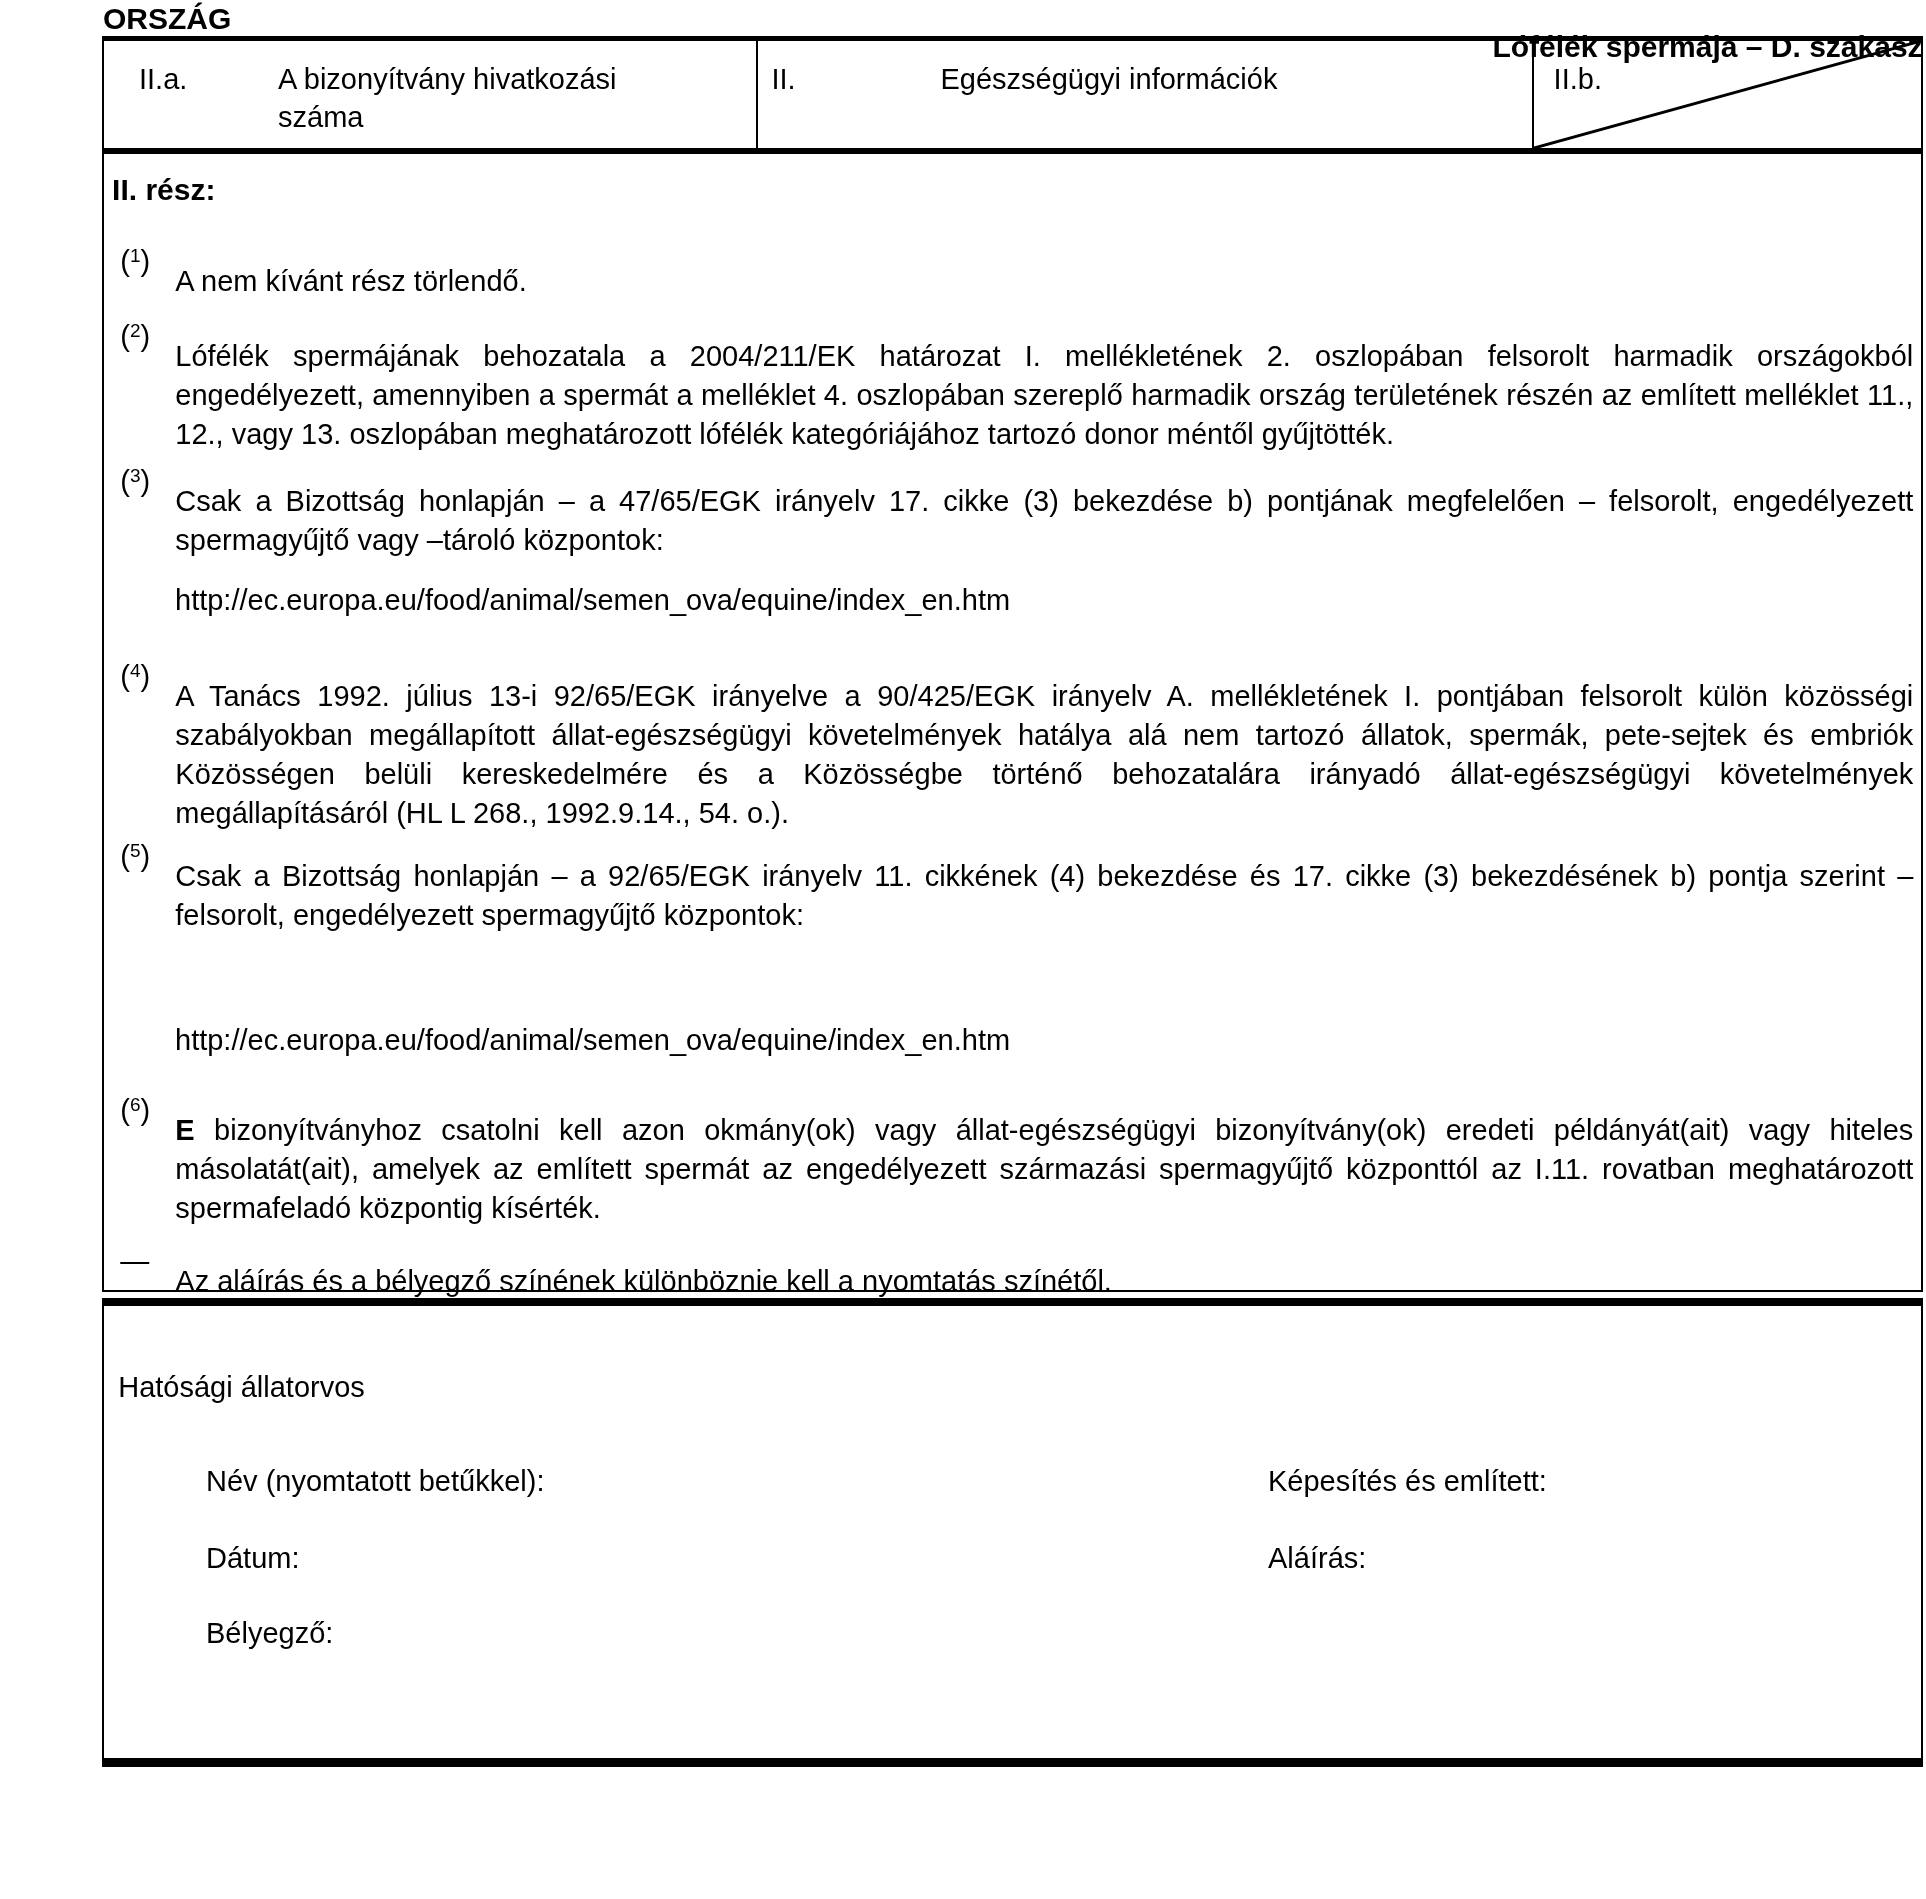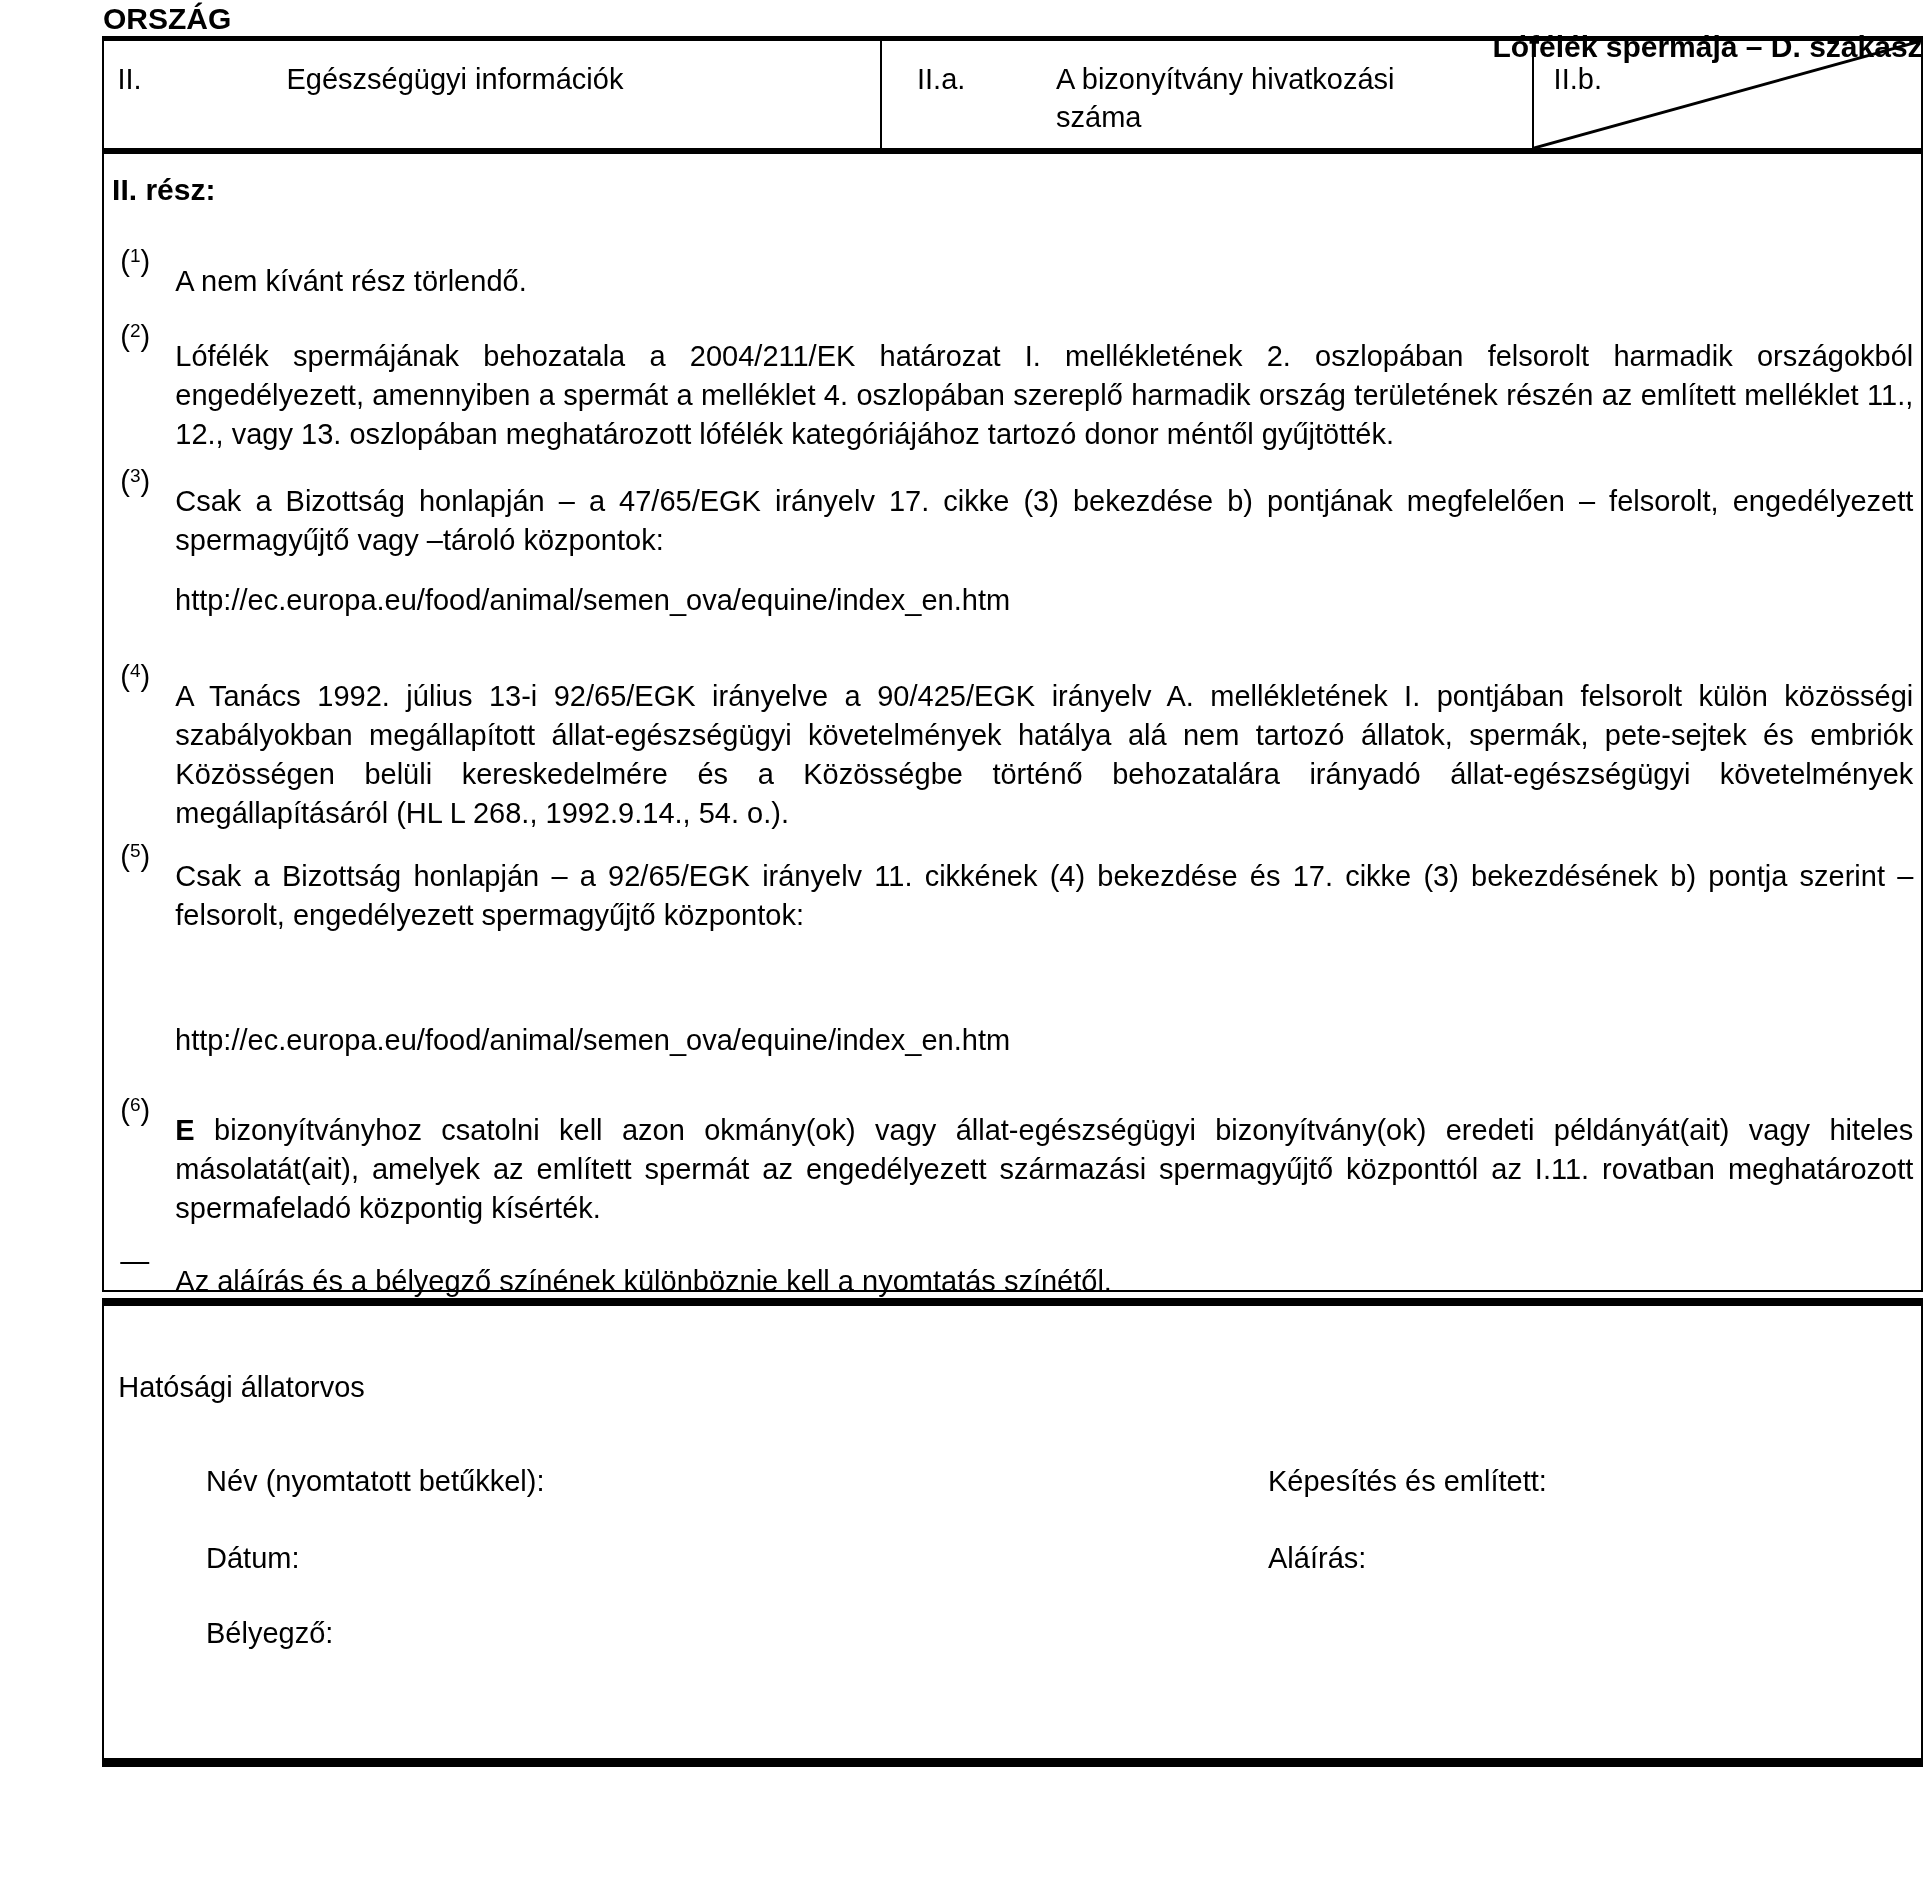--- a/index.html
+++ b/index.html
@@ -136,25 +136,25 @@
     white-space: nowrap;
   }
 </style>
 </head>
 <body>
 
 <div class="abs hdr" style="left:103px; top:1.4px;">ORSZÁG</div>
 <div class="abs hdr" style="right:3.4px; top:1.4px;margin-top:28px;">Lófélék spermája – D. szakasz</div>
 
 <div class="abs ref-table">
+  <div class="ref-cell cell-2">
+    <span class="code-col c2-code">II.a.</span><span class="c2-label">A bizonyítvány hivatkozási száma</span>
+  </div>
   <div class="ref-cell cell-1">
     <span class="code-col c1-code">II.</span><span class="c1-label">Egészségügyi információk</span>
-  </div>
-  <div class="ref-cell cell-2">
-    <span class="code-col c2-code">II.a.</span><span class="c2-label">A bizonyítvány hivatkozási száma</span>
   </div>
   <div class="ref-cell cell-3">
     <span class="code-col c3-code">II.b.</span>
     <svg class="diag-svg" viewBox="0 0 100 100" preserveAspectRatio="none">
       <line x1="0" y1="100" x2="100" y2="0" stroke="#000" vector-effect="non-scaling-stroke" stroke-width="3"></line>
     </svg>
   </div>
 </div>
 
 <div class="abs content-box">

